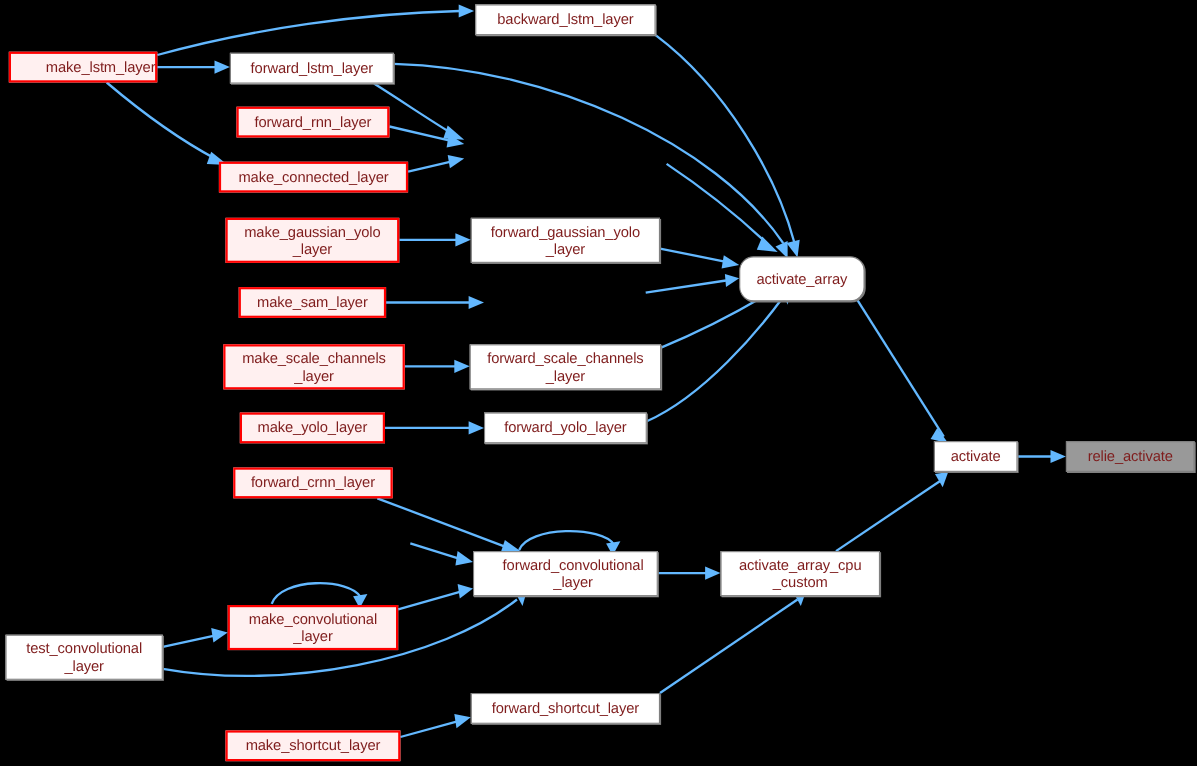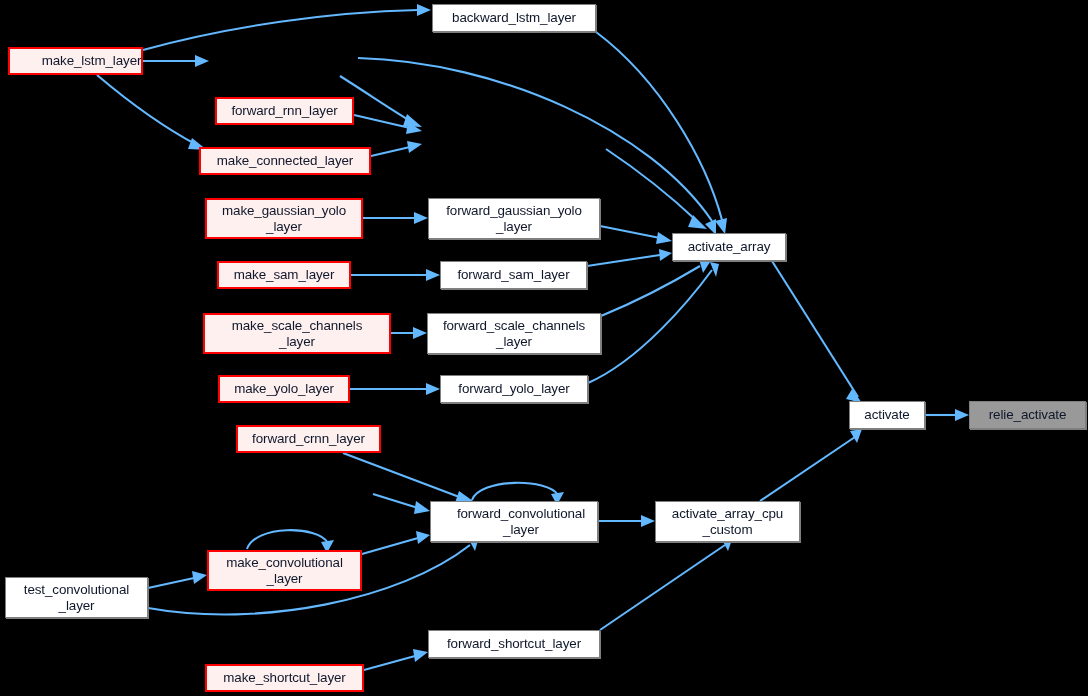--- a/index.html
+++ b/index.html
@@ -26,21 +26,21 @@
   .node-box {
     position: absolute;
     box-sizing: border-box;
     display: flex;
     align-items: center;
     justify-content: center;
     text-align: center;
     font-family: "Liberation Sans", sans-serif;
     font-size: 13.4px;
     line-height: 1.18;
-    color: #0f172a;
+    color: #7f1d1d;
     white-space: pre-line;
     letter-spacing: -0.1px;
   }
   .node-box.plain {
     background: #ffffff;
     border: 1px solid #7f7f7f;
     box-shadow: 1px 1px 0 0 #7f7f7f;
   }
   .node-box.highlight {
     background: #fff0f0;
@@ -159,53 +159,53 @@
       <path class="edge-path" d="M 600,630 L 725,545"></path>
       <polygon class="edge-head" points="721,538 733,537 728,551"></polygon>
 
     </g>
   </svg>
 
   <div class="node-box plain" style="left:432px; top:4px; width:164px; height:28px;">backward_lstm_layer</div>
 
   <div class="node-box highlight" style="left:8px; top:47px; width:135px; height:28px;padding-left:32px;">make_lstm_layer</div>
 
+  <div class="node-box plain" style="left:209px; top:48px; width:149px; height:28px;">forward_lstm_layer</div>
 
   <div class="node-box highlight" style="left:215px; top:97px; width:139px; height:28px;">forward_rnn_layer</div>
 
 
   <div class="node-box highlight" style="left:199px; top:147px; width:172px; height:28px;">make_connected_layer</div>
 
   <div class="node-box highlight" style="left:205px; top:198px; width:158px; height:41px;">make_gaussian_yolo
 _layer</div>
 
   <div class="node-box plain" style="left:428px; top:198px; width:172px; height:41px;">forward_gaussian_yolo
 _layer</div>
 
-  <div class="node-box plain" style="left:672px; top:233px; width:114px; height:28px;">activate_array</div>
+  <div class="node-box plain" style="left:672px; top:233px; width:114px; height:41px;border-radius:13px;">activate_array</div>
 
   <div class="node-box highlight" style="left:217px; top:261px; width:134px; height:28px;">make_sam_layer</div>
 
-  <div class="node-box plain" style="left:440px; top:261px; width:147px; height:28px;">forward_sam_layer</div>
-
-  <div class="node-box highlight" style="left:203px; top:313px; width:188px; height:41px;">make_scale_channels
+
+  <div class="node-box highlight" style="left:203px; top:313px; width:165px; height:41px;">make_scale_channels
 _layer</div>
 
   <div class="node-box plain" style="left:427px; top:313px; width:174px; height:41px;">forward_scale_channels
 _layer</div>
 
   <div class="node-box highlight" style="left:218px; top:375px; width:132px; height:28px;">make_yolo_layer</div>
 
   <div class="node-box plain" style="left:440px; top:375px; width:148px; height:28px;">forward_yolo_layer</div>
 
   <div class="node-box plain" style="left:849px; top:401px; width:76px; height:28px;">activate</div>
 
   <div class="node-box current" style="left:969px; top:401px; width:117px; height:28px;">relie_activate</div>
 
-  <div class="node-box highlight" style="left:212px; top:425px; width:145px; height:28px;margin-left:24px;">forward_crnn_layer</div>
+  <div class="node-box highlight" style="left:212px; top:425px; width:145px; height:28px;">forward_crnn_layer</div>
 
 
   <div class="node-box plain" style="left:430px; top:501px; width:168px; height:41px;padding-left:14px;">forward_convolutional
 _layer</div>
 
   <div class="node-box plain" style="left:655px; top:501px; width:145px; height:41px;">activate_array_cpu
 _custom</div>
 
   <div class="node-box highlight" style="left:207px; top:550px; width:155px; height:41px;">make_convolutional
 _layer</div>

